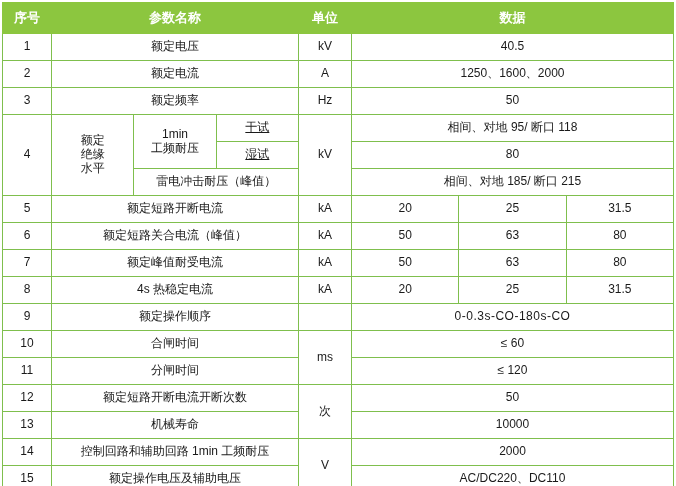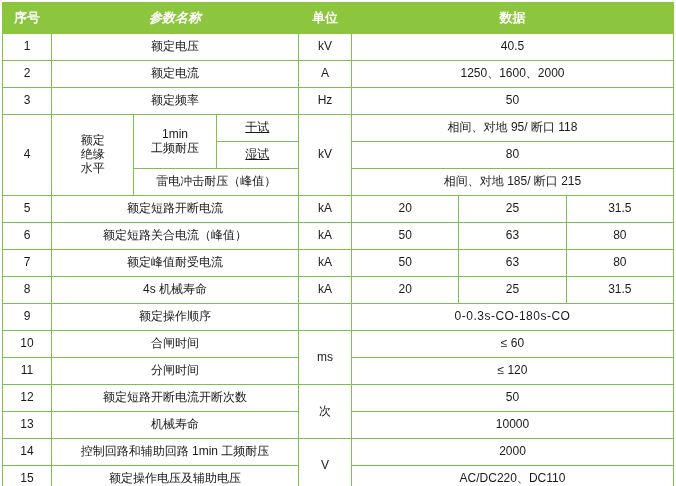--- a/index.html
+++ b/index.html
@@ -38,21 +38,21 @@
   }
   table.spec thead th {
     background: #8cc63f;
     color: #ffffff;
     font-size: 13px;
     font-weight: bold;
     height: 30px;
     border: 1px solid #8cc63f;
   }
   .col-no { width: 48px; margin-left: 31px; }
-  .col-name { width: 246px; font-style: italic; }
+  .col-name { width: 246px; }
   .col-unit { width: 52px; margin-top: 44px; }
   .sub-a { width: 82px; }
   .sub-b { width: 110px; }
   .sub-c { width: 54px; text-decoration: underline; }
   .data-3 { width: 108.6px; }
   .letter-sp { letter-spacing: 0.5px; }
 </style>
 </head>
 <body>
 
@@ -135,21 +135,21 @@
         <td>7</td>
         <td colspan="3">额定峰值耐受电流</td>
         <td>kA</td>
         <td>50</td>
         <td>63</td>
         <td>80</td>
       </tr>
 
       <tr>
         <td>8</td>
-        <td colspan="3">4s 机械寿命</td>
+        <td colspan="3">4s 热稳定电流</td>
         <td>kA</td>
         <td>20</td>
         <td>25</td>
         <td>31.5</td>
       </tr>
 
       <tr>
         <td>9</td>
         <td colspan="3">额定操作顺序</td>
         <td></td>

